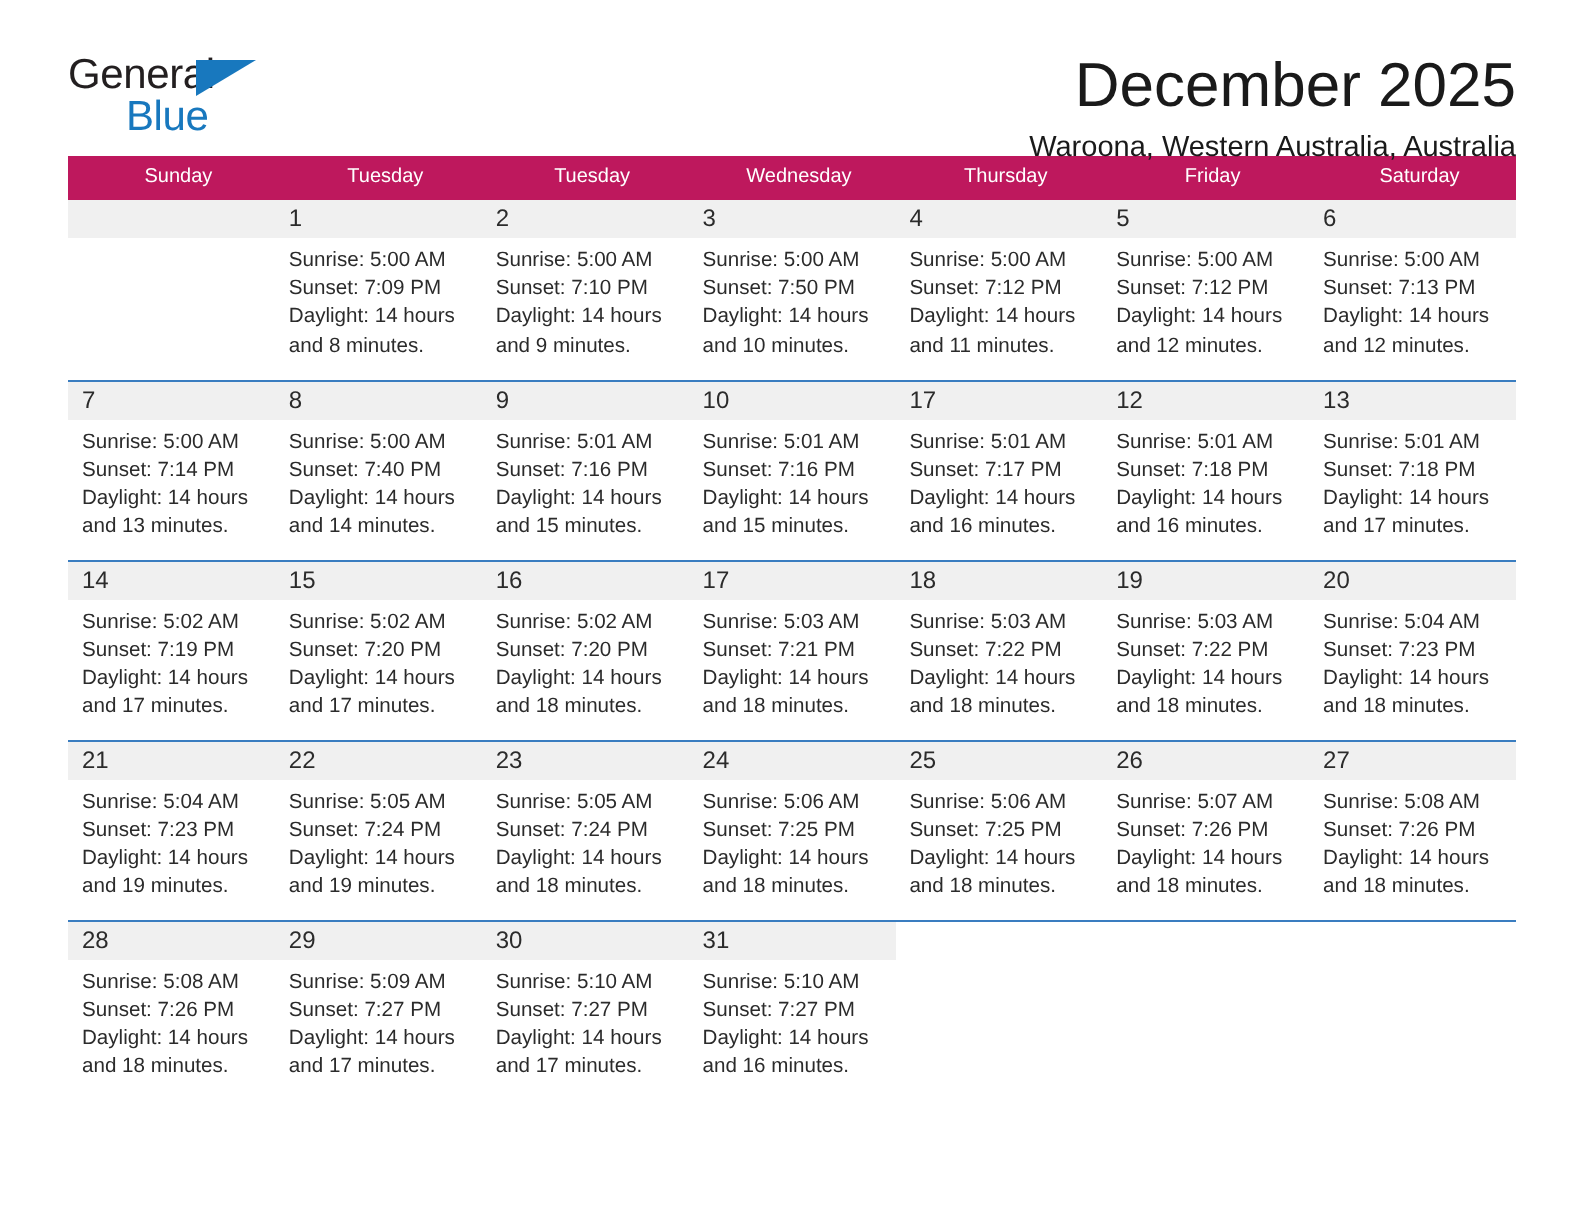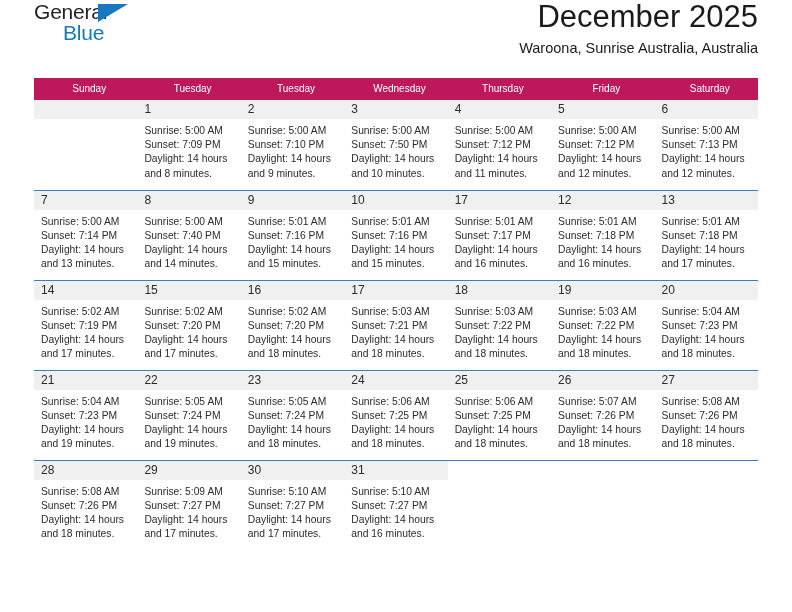--- a/index.html
+++ b/index.html
@@ -15,20 +15,21 @@
     width: 792px;
     height: 612px;
     padding: 0 34px;
   }
 
   
   .topbar {
     display: flex;
     justify-content: space-between;
     align-items: flex-start;
+    padding-top: 26px;
     height: 78px;
   }
   .logo {
     position: relative;
     width: 130px;
     height: 52px;
   }
   .logo-general {
     font-size: 21px;
     color: #231f20;
@@ -117,21 +118,21 @@
 <div class="page">
 
   <div class="topbar">
     <div class="logo">
       <span class="logo-general">General</span>
       <span class="logo-triangle"></span>
       <span class="logo-blue">Blue</span>
     </div>
     <div class="title-block">
       <h1 class="cal-title">December 2025</h1>
-      <div class="cal-subtitle">Waroona, Sunrise Australia, Australia</div>
+      <div class="cal-subtitle">Waroona, Western Australia, Australia</div>
     </div>
   </div>
 
   <table class="calendar">
     <thead>
       <tr id="weekday-header-row">
           <th>Sunday</th>
           <th>Tuesday</th>
           <th>Tuesday</th>
           <th>Wednesday</th>

